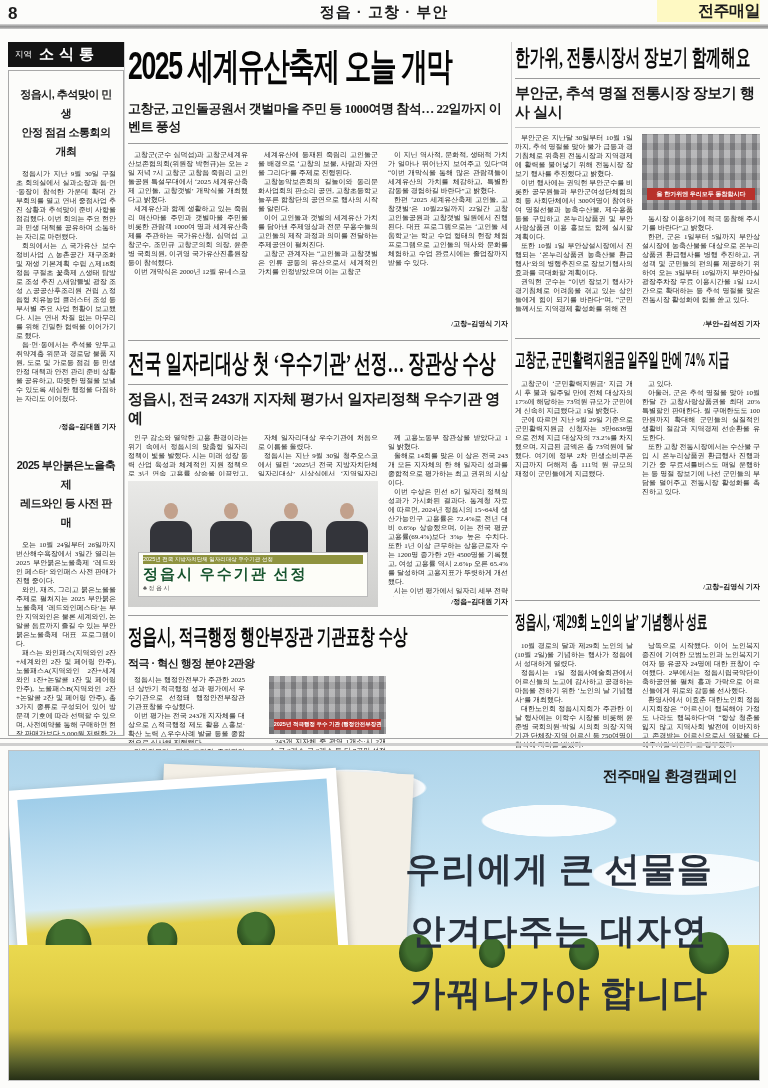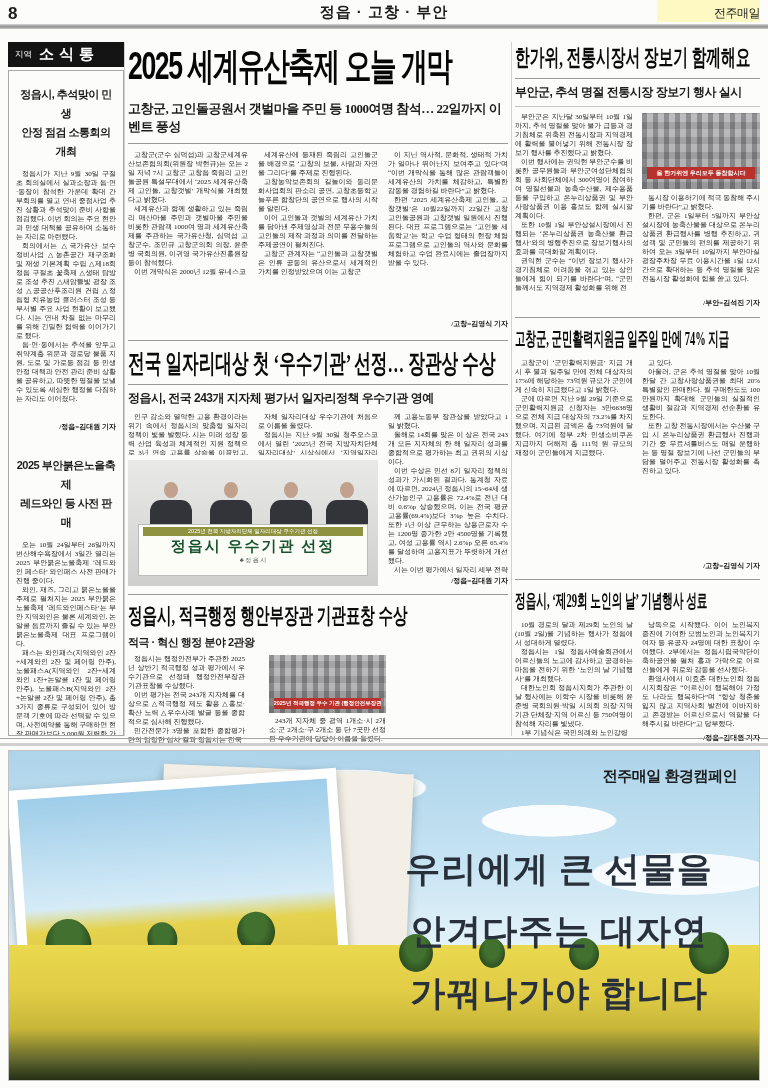--- a/index.html
+++ b/index.html
@@ -10,21 +10,21 @@
     font-family:"Liberation Serif","DejaVu Serif",serif; color:#1c1c1c;
   }
   .sans { font-family:"Liberation Sans","DejaVu Sans",sans-serif; }
 
   
   #header { position:absolute; top:3px; left:8px; right:8px; height:19px; display:flex; align-items:flex-end; }
   .pagenum { font-size:17px; font-weight:900; line-height:1; }
   .section-title { position:absolute; left:0; right:0; text-align:center; font-weight:900; font-size:15px; letter-spacing:1px; }
   .head-right { margin-left:auto; display:flex; align-items:flex-end; gap:2px; z-index:2; background:#fef9c3; padding-left:6px;flex-direction:column;}
   .head-date { font-size:9px; color:#333; padding-bottom:2px;}
-  .masthead { font-size:12px; font-weight:400; letter-spacing:-0.5px; }
+  .masthead { font-size:16px; font-weight:700; letter-spacing:-0.5px; }
   #header-rule { position:absolute; top:24px; left:0; right:0; height:5px;
     background:linear-gradient(180deg,#d6d6d6 0%,#8f8f8f 55%,#c9c9c9 100%); }
 
   
   .bp { font-size:7px; line-height:9px; text-align:justify; word-break:break-all; text-indent:6px; color:#191919; }
   .clip { overflow:hidden; }
   .byline { font-size:7px; line-height:10px; text-align:right; font-weight:700; color:#111; }
   .hrule { border-top:1px solid #9a9a9a; }
   .vrule { position:absolute; top:42px; height:694px; border-left:1px solid #d2d2d2; }
 
@@ -39,21 +39,21 @@
 
   
   #maincol { position:absolute; left:128px; top:44px; width:380px; }
   .main-headline { font-family:"Liberation Sans","DejaVu Sans",sans-serif; font-size:38px; font-weight:900;
     letter-spacing:-2px; white-space:nowrap; transform:scaleX(0.70); transform-origin:left center; line-height:44px; color:#060606;}
   .main-sub { margin-top:12px; font-size:13px; font-weight:700; letter-spacing:-0.5px; }
   .cols3 { display:flex; gap:10px; margin-top:7px; }
   .cols3 > div { flex:1; min-width:0; }
   .serif-hl { font-weight:900; white-space:nowrap; transform-origin:left center; color:#0a0a0a; }
   .jobs-hl { font-size:26px; transform:scaleX(0.64); line-height:30px; }
-  .sub-sans { font-family:"Liberation Sans","DejaVu Sans",sans-serif; font-weight:800; font-size:12px; letter-spacing:-0.5px; }
+  .sub-sans { font-family:"Liberation Sans","DejaVu Sans",sans-serif; font-weight:800; font-size:15px; letter-spacing:-0.5px; }
   .jobs-body { display:flex; gap:10px; margin-top:6px; }
   .jobs-left { width:250px; flex:none; }
   .jobs-left-cols { display:flex; gap:10px; }
   .jobs-left-cols > div { flex:1; min-width:0; }
   .active-hl { font-size:22px; transform:scaleX(0.66); line-height:26px; }
   .active-body { display:flex; gap:24px; margin-top:5px; width:258px; }
   .active-body > div { flex:1; min-width:0; }
 
   
   .photo { position:relative; overflow:hidden; background:linear-gradient(180deg,#e3e3e3,#b2b2b2); }
@@ -61,21 +61,21 @@
     background:
       repeating-linear-gradient(90deg, rgba(84,84,88,.55) 0 5px, rgba(158,158,160,.45) 5px 11px),
       repeating-linear-gradient(0deg, rgba(110,110,112,.45) 0 7px, rgba(196,196,198,.4) 7px 15px);
   }
   .red-strip { position:absolute; left:4%; right:4%; background:#b8312b; color:#fff; text-align:center;
     font-family:"Liberation Sans","DejaVu Sans",sans-serif; font-weight:700; overflow:hidden; white-space:nowrap; }
   .jobs-photo { position:relative; height:126px; margin-top:5px; background:linear-gradient(180deg,#e9e9e7,#cfcfcd); overflow:hidden;}
   .jp { position:absolute; top:22px; width:42px; }
   .jp .head { width:14px; height:16px; background:#c2a18c; border-radius:50%; margin:0 auto; }
   .jp .torso { width:42px; height:46px; background:#33343a; border-radius:11px 11px 0 0; margin-top:2px; }
-  .jobs-banner { position:absolute; left:10px; right:10px; bottom:10px; background:#fdfdf8; border:1px solid #bbb; padding:2px 4px 11px; text-align:center;}
+  .jobs-banner { position:absolute; left:10px; right:10px; bottom:10px; background:#fdfdf8; border:1px solid #bbb; padding:2px 4px 4px; }
   .jobs-banner .small { background:#8f933f; color:#fff; font-size:5.5px; line-height:9px; white-space:nowrap; overflow:hidden;
      font-family:"Liberation Sans","DejaVu Sans",sans-serif;}
   .jobs-banner .big { font-size:15px; font-weight:900; letter-spacing:2px; color:#17542e; line-height:20px; }
   .jobs-banner .logo { font-size:6px; color:#555; line-height:8px; }
 
   
   #rightcol { position:absolute; left:515px; top:44px; width:245px; }
   .mkt-hl { font-size:23px; transform:scaleX(0.64); line-height:28px; }
   .sup-hl { font-size:19px; transform:scaleX(0.55); line-height:24px; }
   .sen-hl { font-size:19px; transform:scaleX(0.56); line-height:24px; }

